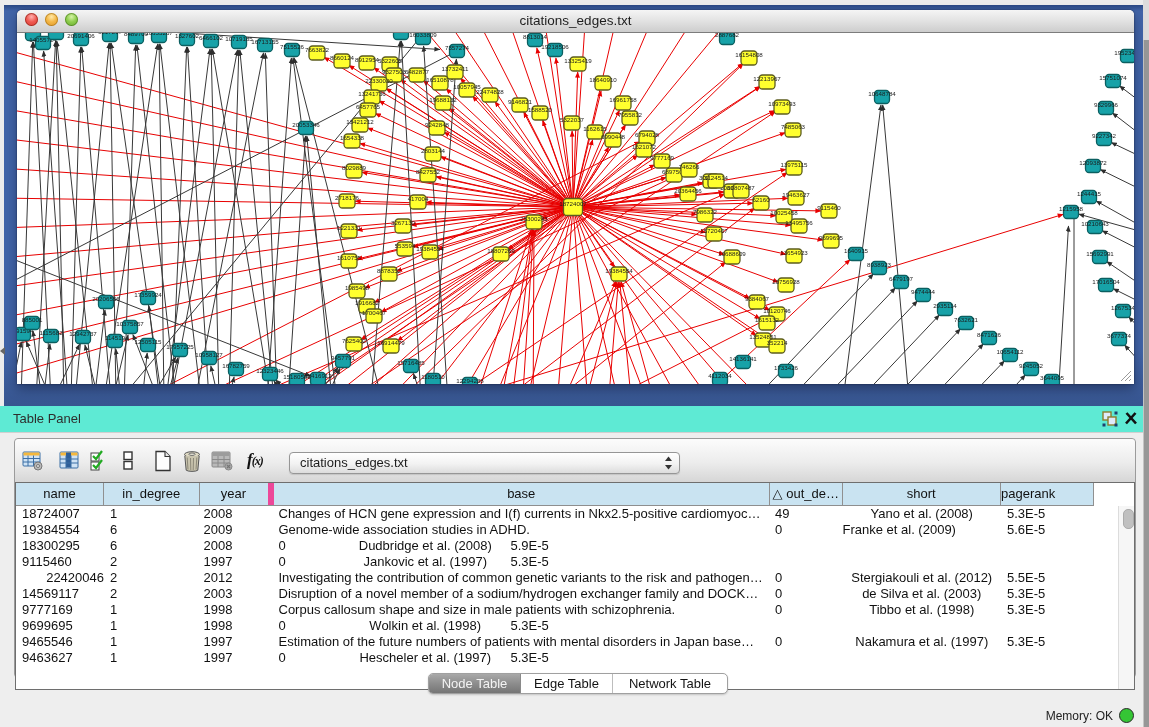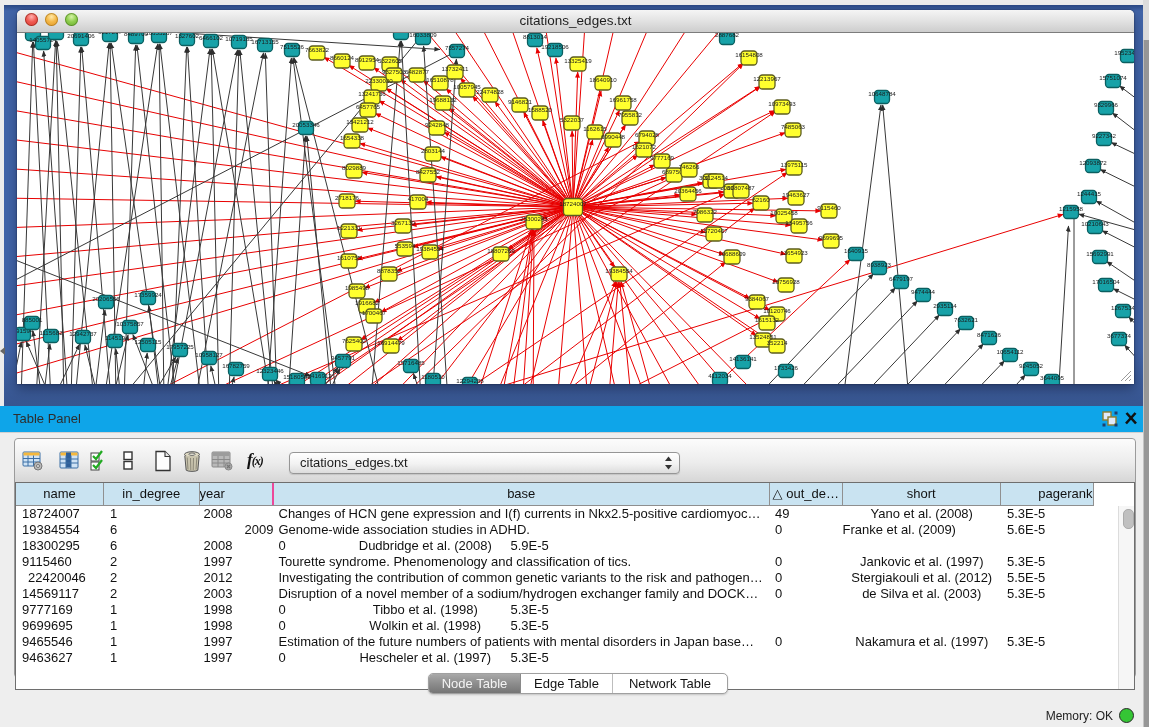--- a/index.html
+++ b/index.html
@@ -550,21 +550,21 @@
 <text x="573" y="206" font-size="6.2" font-family="Liberation Sans,sans-serif" fill="#1c1c1c" text-anchor="middle">18724007</text>
 </svg>
   </div>
 
   <svg class="abs" style="right:2px;bottom:2px" width="13" height="13" viewBox="0 0 13 13">
    <path d="M12 2 L2 12 M12 6 L6 12 M12 10 L10 12" stroke="#9a9a9a" stroke-width="1"></path>
     </svg>
 </div>
 
 <div class="abs" style="left:0;top:406px;width:1143px;height:321px;background:#eeeeee">
- <div class="abs" style="left:0;top:0;width:100%;height:26px;background:#0ea5e9;border-bottom:1px solid #d0d0d0">
+ <div class="abs" style="left:0;top:0;width:100%;height:26px;background:#5eead4;border-bottom:1px solid #d0d0d0">
    <div style="font-size:13px;color:#2e2e2e;line-height:26px;padding-left:13px">Table Panel</div>
    <svg class="abs" style="left:1102px;top:5px" width="16" height="16" viewBox="0 0 16 16">
      <rect x="1" y="1" width="8" height="8" fill="#dfeafa" stroke="#8c7d2c" stroke-width="1.4"></rect>
      <rect x="6" y="6" width="8" height="8" fill="#dfeafa" stroke="#8c7d2c" stroke-width="1.4"></rect>
      <rect x="12.5" y="0.5" width="3" height="3" fill="#1c3f6e"></rect>
      <rect x="0.5" y="12.5" width="3" height="3" fill="#1c3f6e"></rect>
      <rect x="12.5" y="12.5" width="3" height="3" fill="#1c3f6e"></rect>
    </svg>
    <svg class="abs" style="left:1124px;top:5px" width="14" height="14" viewBox="0 0 14 14">
      <path d="M2.5 2 L12 12.5 M11.5 2 L2 12.5" stroke="#111" stroke-width="2.6"></path>
@@ -624,83 +624,83 @@
      <path d="M4.5 0.5 L8 5 L1 5 z" fill="#333"></path>
         <path d="M4.5 13.5 L8 9 L1 9 z" fill="#333"></path>
       </svg>
  </div>
 
  <div class="abs" style="left:15px;top:76px;width:1120px;height:208px;background:#fff;
    border:1px solid #6e6e6e;box-sizing:border-box;overflow:hidden;font-size:13px;color:#111">
    <div style="display:flex;height:22px;line-height:22px;background:#c9e3f1;border-bottom:1px solid #8e8e8e;width:1078px">
         <div style="width:88px;flex:none;text-align:center;border-right:1px solid #909090;box-sizing:border-box;overflow:hidden;white-space:nowrap">name</div>
         <div style="width:95.5px;flex:none;text-align:center;border-right:1px solid #909090;box-sizing:border-box;overflow:hidden;white-space:nowrap">in_degree</div>
-        <div style="width:74px;flex:none;border-right:2px solid #ec4899;box-sizing:border-box;overflow:hidden;white-space:nowrap">year</div>
+        <div style="width:74px;flex:none;text-align:center;border-right:6px solid #ec4899;box-sizing:border-box;overflow:hidden;white-space:nowrap">year</div>
         <div style="width:496.5px;flex:none;text-align:center;border-right:1px solid #909090;box-sizing:border-box;overflow:hidden;white-space:nowrap">base</div>
         <div style="width:72.5px;flex:none;text-align:center;border-right:1px solid #909090;box-sizing:border-box;overflow:hidden;white-space:nowrap">△ out_de…</div>
         <div style="width:158.5px;flex:none;text-align:center;border-right:1px solid #909090;box-sizing:border-box;overflow:hidden;white-space:nowrap">short</div>
-        <div style="width:92.5px;flex:none;text-align:right;border-right:1px solid #909090;box-sizing:border-box;overflow:hidden;white-space:nowrap">pagerank</div>
+        <div style="width:92.5px;flex:none;text-align:left;border-right:1px solid #909090;box-sizing:border-box;overflow:hidden;white-space:nowrap">pagerank</div>
       </div>
    <div style="display:flex;height:16px;line-height:16px">
         <div style="width:88px;flex:none;box-sizing:border-box;overflow:hidden;white-space:nowrap;text-align:left;padding-left:6px">18724007</div>
         <div style="width:95.5px;flex:none;box-sizing:border-box;overflow:hidden;white-space:nowrap;text-align:left;padding-left:6px">1</div>
         <div style="width:74px;flex:none;box-sizing:border-box;overflow:hidden;white-space:nowrap;text-align:left;padding-left:4px">2008</div>
         <div style="width:496.5px;flex:none;box-sizing:border-box;overflow:hidden;white-space:nowrap;text-align:left;padding-left:5px">Changes of HCN gene expression and I(f) currents in Nkx2.5-positive cardiomyoc…</div>
         <div style="width:72.5px;flex:none;box-sizing:border-box;overflow:hidden;white-space:nowrap;text-align:left;padding-left:5px">49</div>
         <div style="width:158.5px;flex:none;box-sizing:border-box;overflow:hidden;white-space:nowrap;text-align:center;padding-left:0px">Yano et al. (2008)</div>
         <div style="width:92.5px;flex:none;box-sizing:border-box;overflow:hidden;white-space:nowrap;text-align:left;padding-left:6px">5.3E-5</div>
       </div>
 <div style="display:flex;height:16px;line-height:16px">
         <div style="width:88px;flex:none;box-sizing:border-box;overflow:hidden;white-space:nowrap;text-align:left;padding-left:6px">19384554</div>
         <div style="width:95.5px;flex:none;box-sizing:border-box;overflow:hidden;white-space:nowrap;text-align:left;padding-left:6px">6</div>
-        <div style="width:74px;flex:none;box-sizing:border-box;overflow:hidden;white-space:nowrap;text-align:right;padding-left:4px">2009</div>
+        <div style="width:74px;flex:none;box-sizing:border-box;overflow:hidden;white-space:nowrap;text-align:left;padding-left:4px">2009</div>
         <div style="width:496.5px;flex:none;box-sizing:border-box;overflow:hidden;white-space:nowrap;text-align:left;padding-left:5px">Genome-wide association studies in ADHD.</div>
         <div style="width:72.5px;flex:none;box-sizing:border-box;overflow:hidden;white-space:nowrap;text-align:left;padding-left:5px">0</div>
         <div style="width:158.5px;flex:none;box-sizing:border-box;overflow:hidden;white-space:nowrap;padding-left:0px">Franke et al. (2009)</div>
         <div style="width:92.5px;flex:none;box-sizing:border-box;overflow:hidden;white-space:nowrap;text-align:left;padding-left:6px">5.6E-5</div>
       </div>
 <div style="display:flex;height:16px;line-height:16px">
         <div style="width:88px;flex:none;box-sizing:border-box;overflow:hidden;white-space:nowrap;text-align:left;padding-left:6px">18300295</div>
         <div style="width:95.5px;flex:none;box-sizing:border-box;overflow:hidden;white-space:nowrap;text-align:left;padding-left:6px">6</div>
         <div style="width:74px;flex:none;box-sizing:border-box;overflow:hidden;white-space:nowrap;text-align:left;padding-left:4px">2008</div>
         <div style="width:72.5px;flex:none;box-sizing:border-box;overflow:hidden;white-space:nowrap;text-align:left;padding-left:5px">0</div>
         <div style="width:158.5px;flex:none;box-sizing:border-box;overflow:hidden;white-space:nowrap;text-align:center;padding-left:0px">Dudbridge et al. (2008)</div>
         <div style="width:92.5px;flex:none;box-sizing:border-box;overflow:hidden;white-space:nowrap;text-align:left;padding-left:6px">5.9E-5</div>
       </div>
 <div style="display:flex;height:16px;line-height:16px">
         <div style="width:88px;flex:none;box-sizing:border-box;overflow:hidden;white-space:nowrap;text-align:left;padding-left:6px">9115460</div>
         <div style="width:95.5px;flex:none;box-sizing:border-box;overflow:hidden;white-space:nowrap;text-align:left;padding-left:6px">2</div>
         <div style="width:74px;flex:none;box-sizing:border-box;overflow:hidden;white-space:nowrap;text-align:left;padding-left:4px">1997</div>
-        <div style="width:496.5px;flex:none;box-sizing:border-box;overflow:hidden;white-space:nowrap;text-align:left;padding-left:5px">Tourette syndrome. Phenomenology and classification of tics.</div>
         <div style="width:72.5px;flex:none;box-sizing:border-box;overflow:hidden;white-space:nowrap;text-align:left;padding-left:5px">0</div>
         <div style="width:158.5px;flex:none;box-sizing:border-box;overflow:hidden;white-space:nowrap;text-align:center;padding-left:0px">Jankovic et al. (1997)</div>
         <div style="width:92.5px;flex:none;box-sizing:border-box;overflow:hidden;white-space:nowrap;text-align:left;padding-left:6px">5.3E-5</div>
       </div>
 <div style="display:flex;height:16px;line-height:16px">
-        <div style="width:88px;flex:none;box-sizing:border-box;overflow:hidden;white-space:nowrap;text-align:left;padding-left:12px">22420046</div>
+        <div style="width:88px;flex:none;box-sizing:border-box;overflow:hidden;white-space:nowrap;text-align:right;padding-left:12px">22420046</div>
         <div style="width:95.5px;flex:none;box-sizing:border-box;overflow:hidden;white-space:nowrap;text-align:left;padding-left:6px">2</div>
         <div style="width:74px;flex:none;box-sizing:border-box;overflow:hidden;white-space:nowrap;text-align:left;padding-left:4px">2012</div>
         <div style="width:496.5px;flex:none;box-sizing:border-box;overflow:hidden;white-space:nowrap;text-align:left;padding-left:5px">Investigating the contribution of common genetic variants to the risk and pathogen…</div>
         <div style="width:72.5px;flex:none;box-sizing:border-box;overflow:hidden;white-space:nowrap;text-align:left;padding-left:5px">0</div>
         <div style="width:158.5px;flex:none;box-sizing:border-box;overflow:hidden;white-space:nowrap;text-align:center;padding-left:0px">Stergiakouli et al. (2012)</div>
         <div style="width:92.5px;flex:none;box-sizing:border-box;overflow:hidden;white-space:nowrap;text-align:left;padding-left:6px">5.5E-5</div>
       </div>
 <div style="display:flex;height:16px;line-height:16px">
         <div style="width:88px;flex:none;box-sizing:border-box;overflow:hidden;white-space:nowrap;text-align:left;padding-left:6px">14569117</div>
         <div style="width:95.5px;flex:none;box-sizing:border-box;overflow:hidden;white-space:nowrap;text-align:left;padding-left:6px">2</div>
         <div style="width:74px;flex:none;box-sizing:border-box;overflow:hidden;white-space:nowrap;text-align:left;padding-left:4px">2003</div>
         <div style="width:496.5px;flex:none;box-sizing:border-box;overflow:hidden;white-space:nowrap;text-align:left;padding-left:5px">Disruption of a novel member of a sodium/hydrogen exchanger family and DOCK…</div>
         <div style="width:72.5px;flex:none;box-sizing:border-box;overflow:hidden;white-space:nowrap;text-align:left;padding-left:5px">0</div>
         <div style="width:158.5px;flex:none;box-sizing:border-box;overflow:hidden;white-space:nowrap;text-align:center;padding-left:0px">de Silva et al. (2003)</div>
         <div style="width:92.5px;flex:none;box-sizing:border-box;overflow:hidden;white-space:nowrap;text-align:left;padding-left:6px">5.3E-5</div>
       </div>
 <div style="display:flex;height:16px;line-height:16px">
         <div style="width:88px;flex:none;box-sizing:border-box;overflow:hidden;white-space:nowrap;text-align:left;padding-left:6px">9777169</div>
         <div style="width:95.5px;flex:none;box-sizing:border-box;overflow:hidden;white-space:nowrap;text-align:left;padding-left:6px">1</div>
         <div style="width:74px;flex:none;box-sizing:border-box;overflow:hidden;white-space:nowrap;text-align:left;padding-left:4px">1998</div>
+        <div style="width:496.5px;flex:none;box-sizing:border-box;overflow:hidden;white-space:nowrap;text-align:left;padding-left:5px">Corpus callosum shape and size in male patients with schizophrenia.</div>
         <div style="width:72.5px;flex:none;box-sizing:border-box;overflow:hidden;white-space:nowrap;text-align:left;padding-left:5px">0</div>
         <div style="width:158.5px;flex:none;box-sizing:border-box;overflow:hidden;white-space:nowrap;text-align:center;padding-left:0px">Tibbo et al. (1998)</div>
         <div style="width:92.5px;flex:none;box-sizing:border-box;overflow:hidden;white-space:nowrap;text-align:left;padding-left:6px">5.3E-5</div>
       </div>
 <div style="display:flex;height:16px;line-height:16px">
         <div style="width:88px;flex:none;box-sizing:border-box;overflow:hidden;white-space:nowrap;text-align:left;padding-left:6px">9699695</div>
         <div style="width:95.5px;flex:none;box-sizing:border-box;overflow:hidden;white-space:nowrap;text-align:left;padding-left:6px">1</div>
         <div style="width:74px;flex:none;box-sizing:border-box;overflow:hidden;white-space:nowrap;text-align:left;padding-left:4px">1998</div>
         <div style="width:72.5px;flex:none;box-sizing:border-box;overflow:hidden;white-space:nowrap;text-align:left;padding-left:5px">0</div>
         <div style="width:158.5px;flex:none;box-sizing:border-box;overflow:hidden;white-space:nowrap;text-align:center;padding-left:0px">Wolkin et al. (1998)</div>

